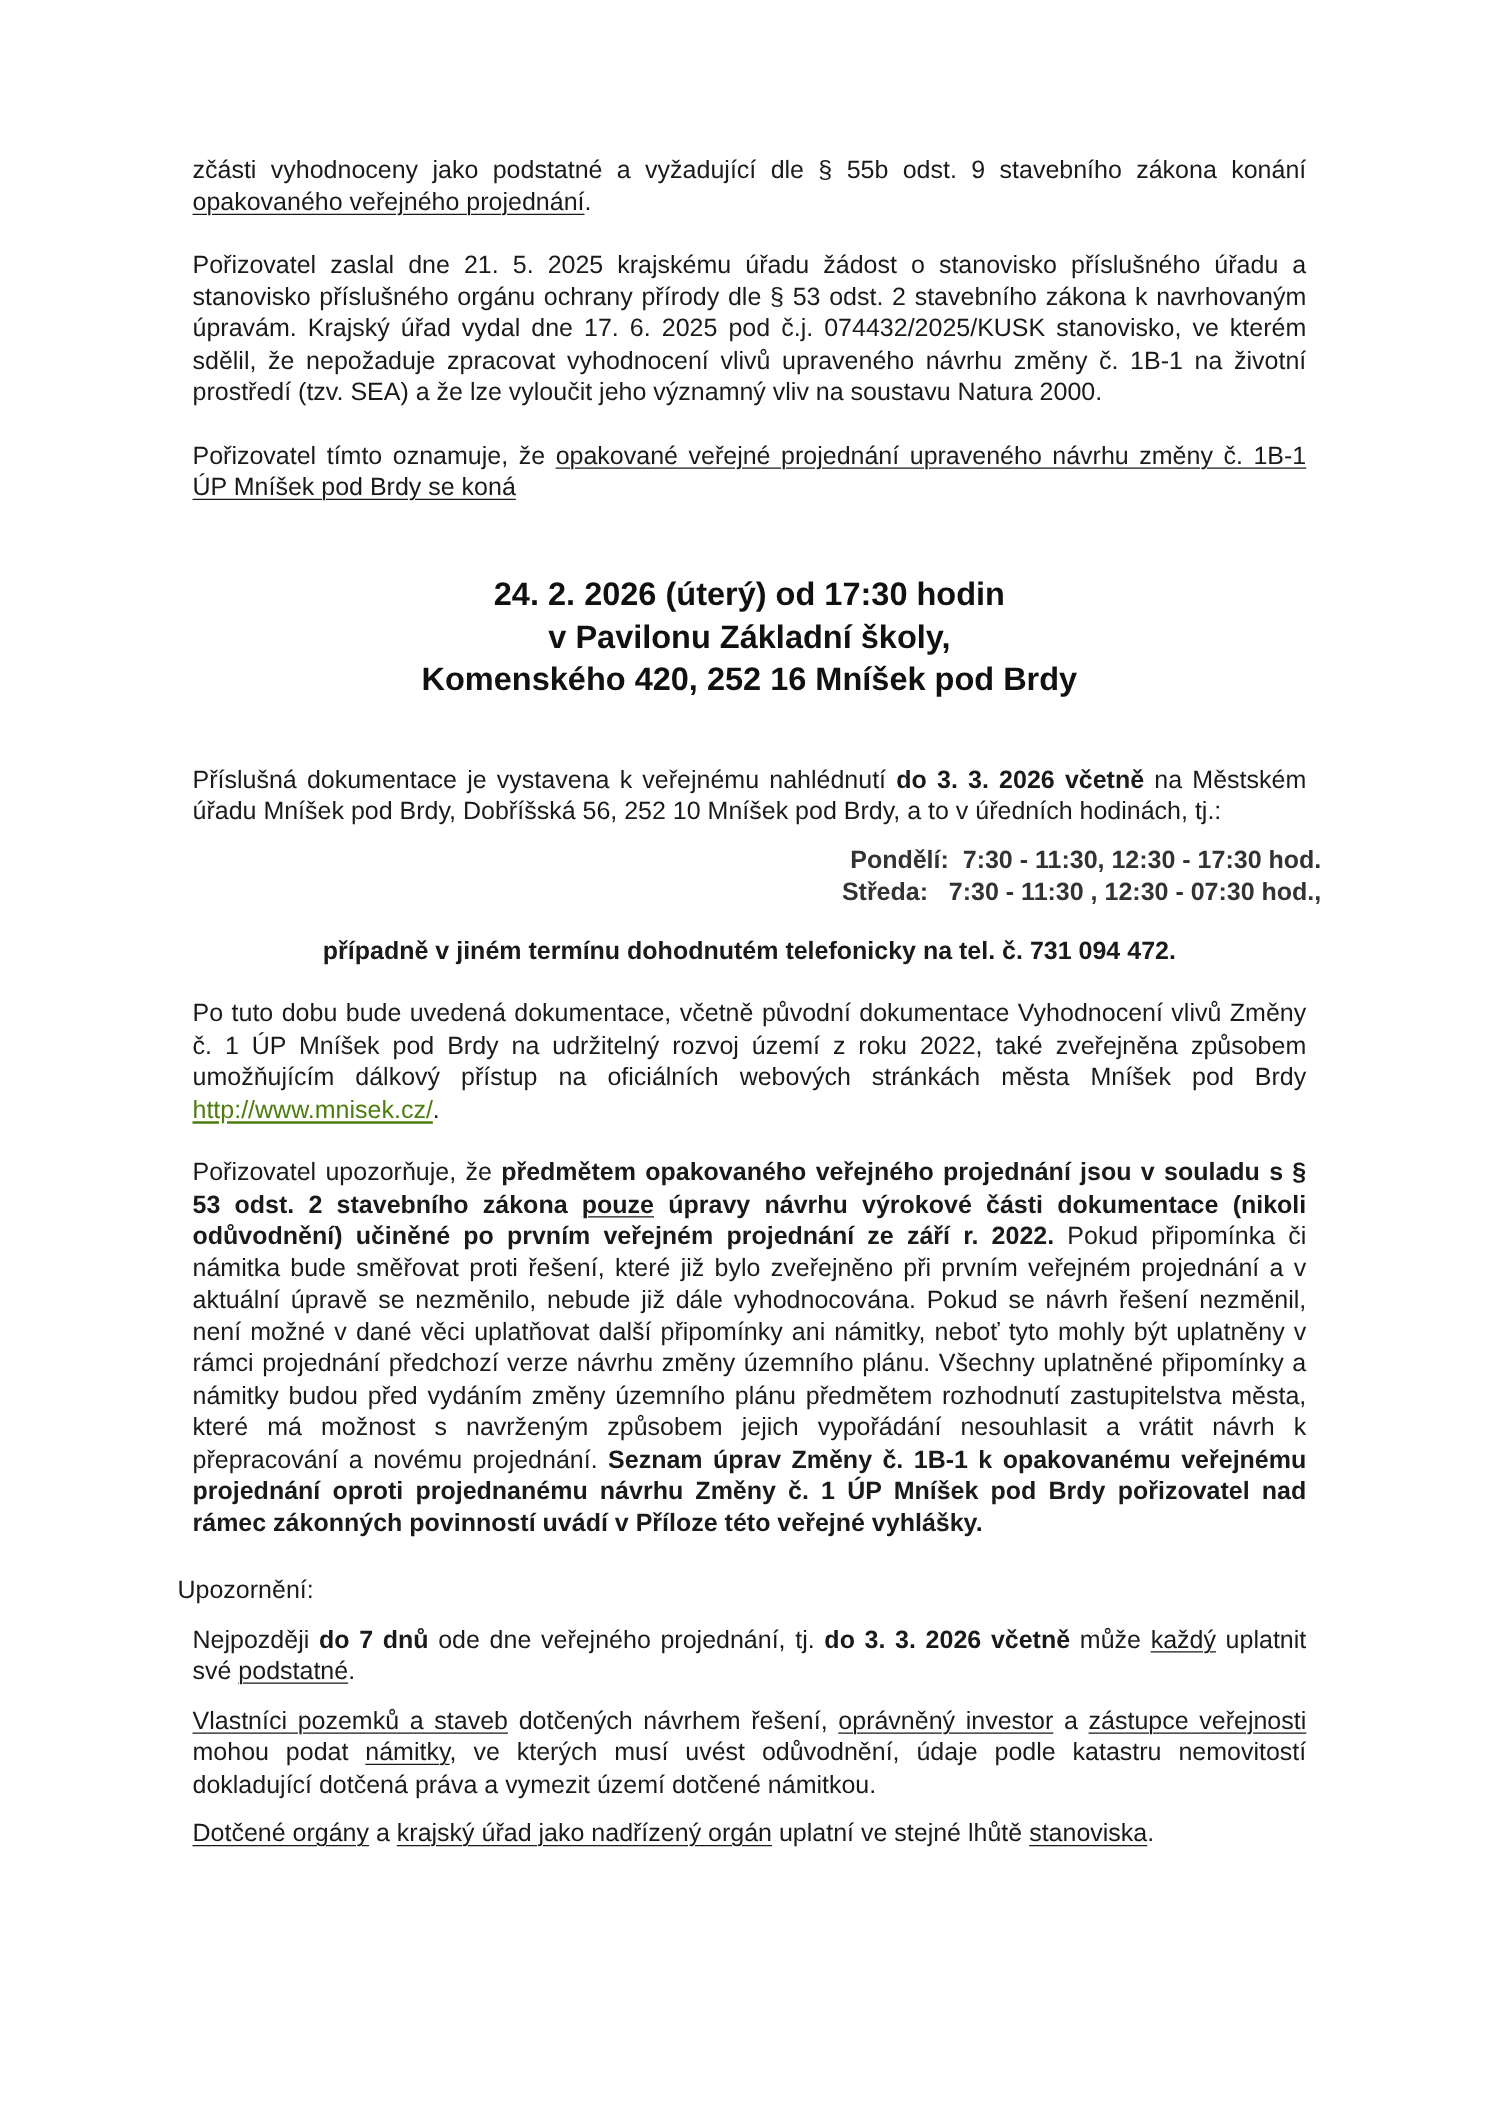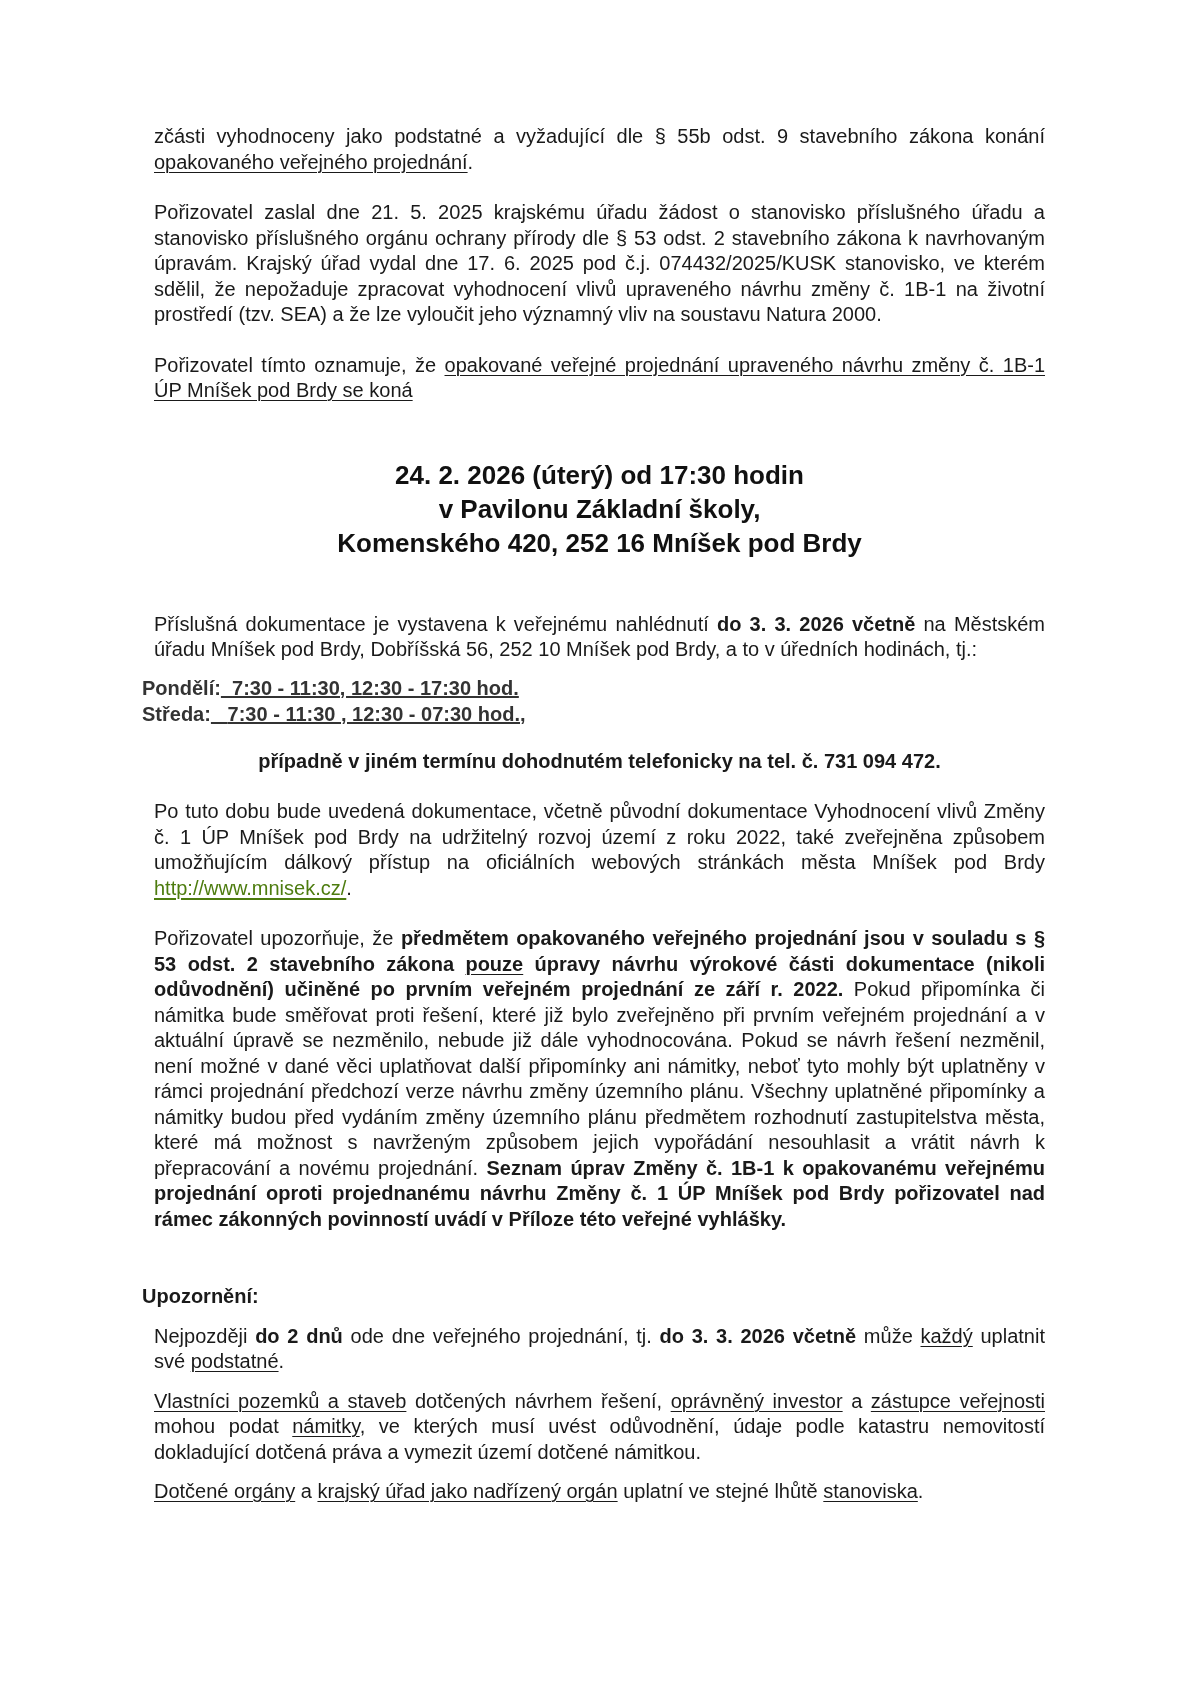--- a/index.html
+++ b/index.html
@@ -11,26 +11,26 @@
   }
   p { margin: 12px; text-align: justify; }
   .gap-lg { margin-top: 25px; }
   .gap-md { margin-top: 14px; }
   .u { text-decoration: underline; text-underline-offset: 3px; text-decoration-thickness: 1px; }
   b, .b { font-weight: bold; }
   .event {
     margin-top: 54px; text-align: center; font-weight: bold;
     font-size: 26px; line-height: 34px; color: #111;
   }
-  .hours { text-align: left; font-weight: bold; color: #333; line-height: 26px; text-decoration: underline; }
+  .hours { text-align: right; font-weight: bold; color: #333; line-height: 26px; }
   .hours .row { display: block; }
   .hours .lbl { display: inline-block; }
   .phone { margin-top: 22px; text-align: center; font-weight: bold; }
   a.link { color: #4d7c0f; text-decoration: underline; text-underline-offset: 3px; }
-  .heading { font-weight: bold; margin-top: 52px; }
+  .heading { font-weight: normal; margin-top: 28px; }
 </style>
 </head>
 <body>
 
 <div class="page">
 
   <p><span>zčásti vyhodnoceny jako podstatné a vyžadující dle § 55b odst. 9 stavebního zákona konání </span><span class="u">opakovaného veřejného projednání</span><span>.</span></p>
 
   <p class="gap-lg">Pořizovatel zaslal dne 21. 5. 2025 krajskému úřadu žádost o stanovisko příslušného úřadu a stanovisko příslušného orgánu ochrany přírody dle § 53 odst. 2 stavebního zákona k navrhovaným úpravám. Krajský úřad vydal dne 17. 6. 2025 pod č.j. 074432/2025/KUSK stanovisko, ve kterém sdělil, že nepožaduje zpracovat vyhodnocení vlivů upraveného návrhu změny č. 1B-1 na životní prostředí (tzv. SEA) a že lze vyloučit jeho významný vliv na soustavu Natura 2000.</p>
 
@@ -50,19 +50,19 @@
   </div>
 
   <div class="phone">případně v jiném termínu dohodnutém telefonicky na tel. č. 731 094 472.</div>
 
   <p class="gap-lg"><span>Po tuto dobu bude uvedená dokumentace, včetně původní dokumentace Vyhodnocení vlivů Změny č. 1 ÚP Mníšek pod Brdy na udržitelný rozvoj území z roku 2022, také zveřejněna způsobem umožňujícím dálkový přístup na oficiálních webových stránkách města Mníšek pod Brdy </span><a class="link">http://www.mnisek.cz/</a><span>.</span></p>
 
   <p class="gap-lg"><span>Pořizovatel upozorňuje, že </span><b>předmětem opakovaného veřejného projednání jsou v souladu s § 53 odst. 2 stavebního zákona </b><b class="u">pouze</b><b> úpravy návrhu výrokové části dokumentace (nikoli odůvodnění) učiněné po prvním veřejném projednání ze září r. 2022.</b><span> Pokud připomínka či námitka bude směřovat proti řešení, které již bylo zveřejněno při prvním veřejném projednání a v aktuální úpravě se nezměnilo, nebude již dále vyhodnocována. Pokud se návrh řešení nezměnil, není možné v dané věci uplatňovat další připomínky ani námitky, neboť tyto mohly být uplatněny v rámci projednání předchozí verze návrhu změny územního plánu. Všechny uplatněné připomínky a námitky budou před vydáním změny územního plánu předmětem rozhodnutí zastupitelstva města, které má možnost s navrženým způsobem jejich vypořádání nesouhlasit a vrátit návrh k přepracování a novému projednání. </span><b>Seznam úprav Změny č. 1B-1 k opakovanému veřejnému projednání oproti projednanému návrhu Změny č. 1 ÚP Mníšek pod Brdy pořizovatel nad rámec zákonných povinností uvádí v Příloze této veřejné vyhlášky.</b></p>
 
   <div class="heading">Upozornění:</div>
 
-  <p class="gap-md"><span>Nejpozději </span><b>do 2 dnů</b><span> ode dne veřejného projednání, tj. </span><b>do 3. 3. 2026 včetně</b><span> může </span><span class="u">každý</span><span> uplatnit své </span><span class="u">podstatné</span><span>.</span></p>
+  <p class="gap-md"><span>Nejpozději </span><b>do 7 dnů</b><span> ode dne veřejného projednání, tj. </span><b>do 3. 3. 2026 včetně</b><span> může </span><span class="u">každý</span><span> uplatnit své </span><span class="u">podstatné</span><span>.</span></p>
 
   <p class="gap-md"><span class="u">Vlastníci pozemků a staveb</span><span> dotčených návrhem řešení, </span><span class="u">oprávněný investor</span><span> a </span><span class="u">zástupce veřejnosti</span><span> mohou podat </span><span class="u">námitky</span><span>, ve kterých musí uvést odůvodnění, údaje podle katastru nemovitostí dokladující dotčená práva a vymezit území dotčené námitkou.</span></p>
 
   <p class="gap-md"><span class="u">Dotčené orgány</span><span> a </span><span class="u">krajský úřad jako nadřízený orgán</span><span> uplatní ve stejné lhůtě </span><span class="u">stanoviska</span><span>.</span></p>
 
 </div>
 
 </body></html>

